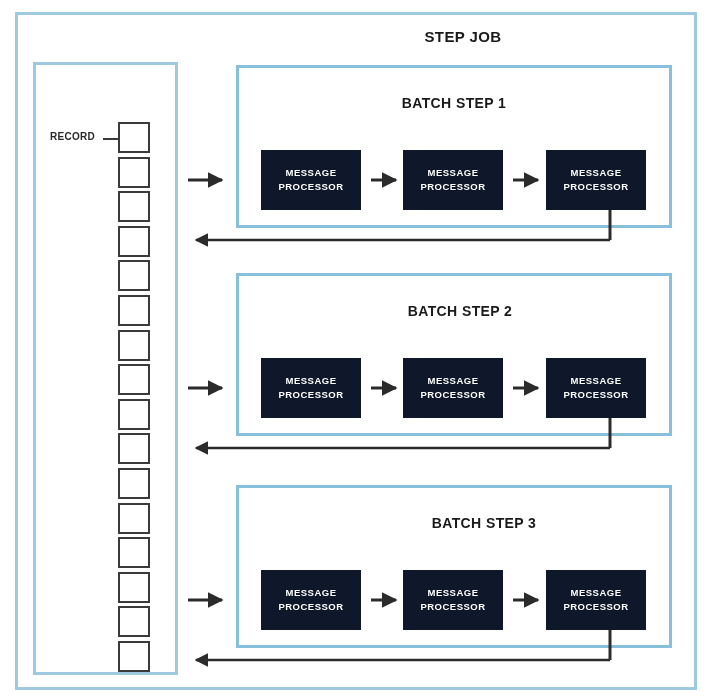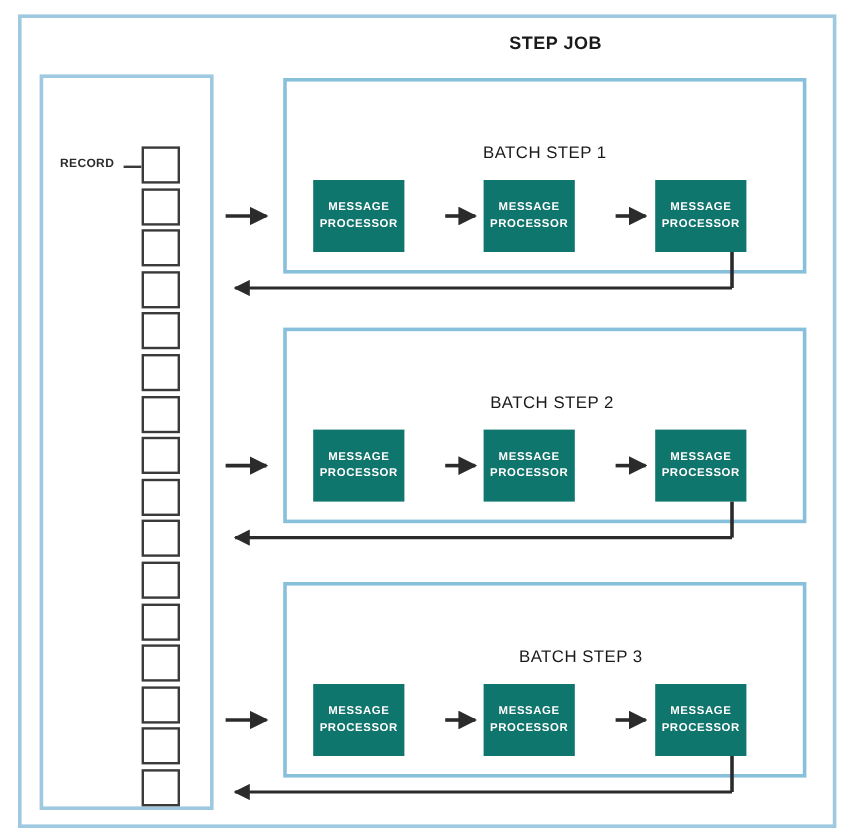--- a/index.html
+++ b/index.html
@@ -76,29 +76,28 @@
     left:236px;
     width:436px;
     border:3px solid #88c0dc;
     box-sizing:border-box;
     background:#ffffff;
   }
   .step-title{
     position:absolute;
     left:0;right:0;
     text-align:center;
-    font-size:14px;font-weight:normal;
+    font-size:14px;font-weight:bold;
     letter-spacing:.4px;
     color:#1a1a1a;
-    margin-top:24px;
   }
   .mp-box{
     position:absolute;
-    width:76px;height:60px;
-    background:#0f766e;
+    width:100px;height:60px;
+    background:#0f172a;
     color:#ffffff;
     display:flex;flex-direction:column;
     align-items:center;justify-content:center;
     font-size:9.5px;font-weight:bold;
     letter-spacing:.5px;
     line-height:1.45;
     text-shadow:0 0 1px rgba(0,0,0,.12);
   }
 
   

